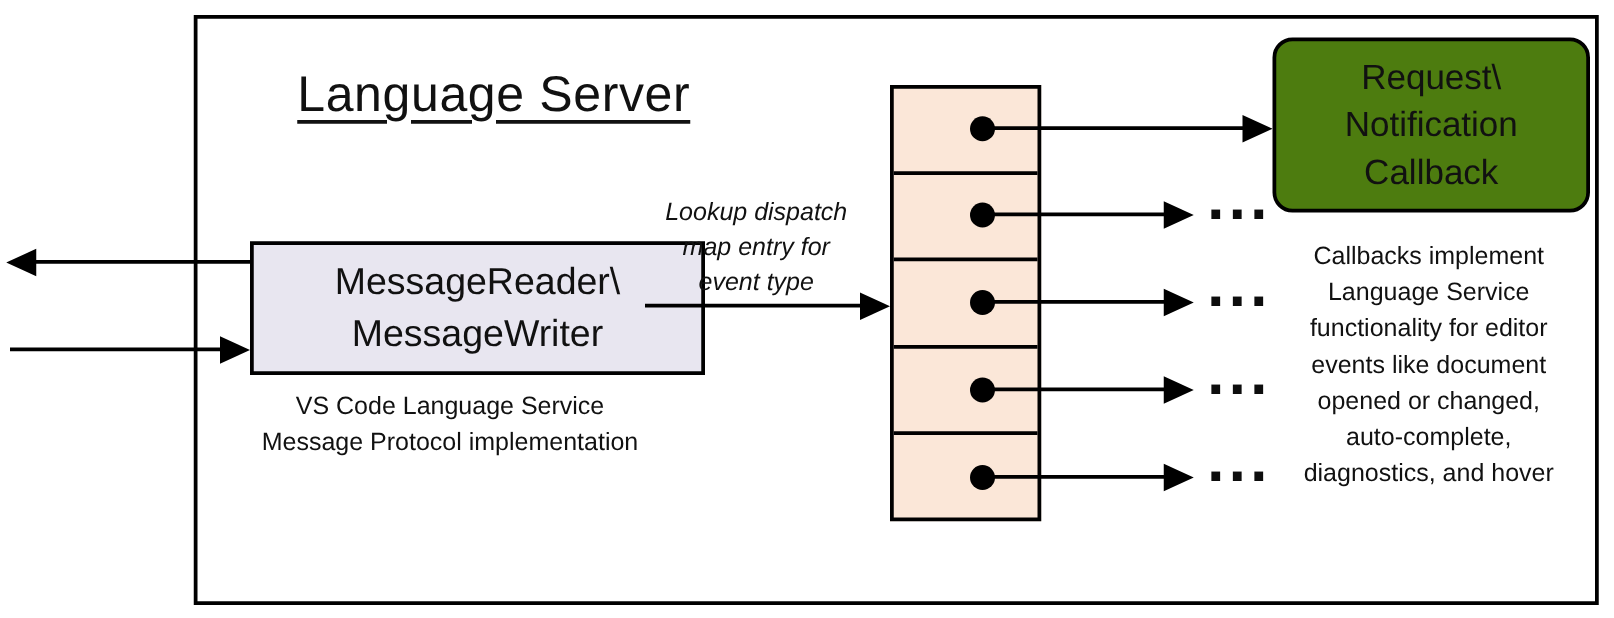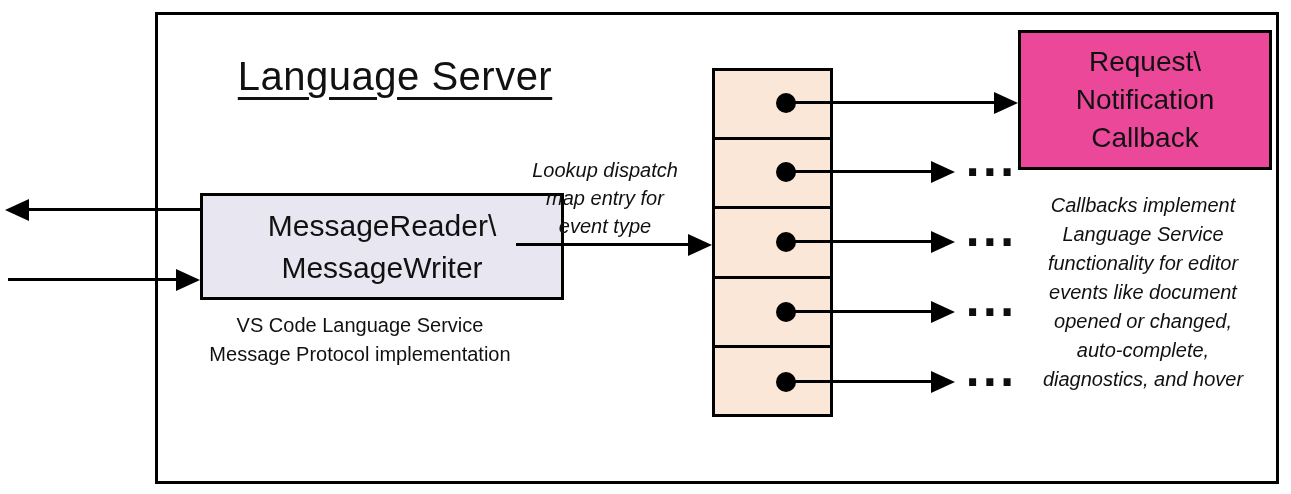--- a/index.html
+++ b/index.html
@@ -55,21 +55,21 @@
     font-size:20px; line-height:27px; text-align:center; color:#111;
   }
   .cb-box {
     left:1018px; top:30px; width:254px; height:140px;
     border:3px solid #000; background:#e5ecd9;
     display:flex; align-items:center; justify-content:center;
     font-size:28px; line-height:38px; text-align:center; color:#111;
   }
   .cb-caption {
     left:1000px; top:191px; width:286px;
-    font-size:20px; line-height:29px; text-align:center; color:#111;font-style:italic;
+    font-size:20px; line-height:29px; text-align:center; color:#111;
   }
 
   .hline { background:#000; height:3px; }
   .arrow-right {
     width:0; height:0;
     border-left:24px solid #000; border-top:11px solid transparent; border-bottom:11px solid transparent;
   }
   .arrow-left {
     width:0; height:0;
     border-right:24px solid #000; border-top:11px solid transparent; border-bottom:11px solid transparent;
@@ -132,21 +132,21 @@
   <div class="abs dot" style="left:776px; top:302px;"></div>
   <div class="abs hline" style="left:786px; top:310px; width:147px;"></div>
   <div class="abs arrow-right" style="left:931px; top:301px;"></div>
   <div class="abs ellipsis" style="left:965px; top:282px;">...</div>
 
   <div class="abs dot" style="left:776px; top:372px;"></div>
   <div class="abs hline" style="left:786px; top:380px; width:147px;"></div>
   <div class="abs arrow-right" style="left:931px; top:371px;"></div>
   <div class="abs ellipsis" style="left:965px; top:352px;">...</div>
 
-  <div class="abs cb-box preline" style="background-color: #ec4899;">Request\
+  <div class="abs cb-box preline" style="background-color: #4d7c0f; border-radius: 16px;">Request\
 Notification
 Callback</div>
   <div class="abs cb-caption preline">Callbacks implement
 Language Service
 functionality for editor
 events like document
 opened or changed,
 auto-complete,
 diagnostics, and hover</div>
 

